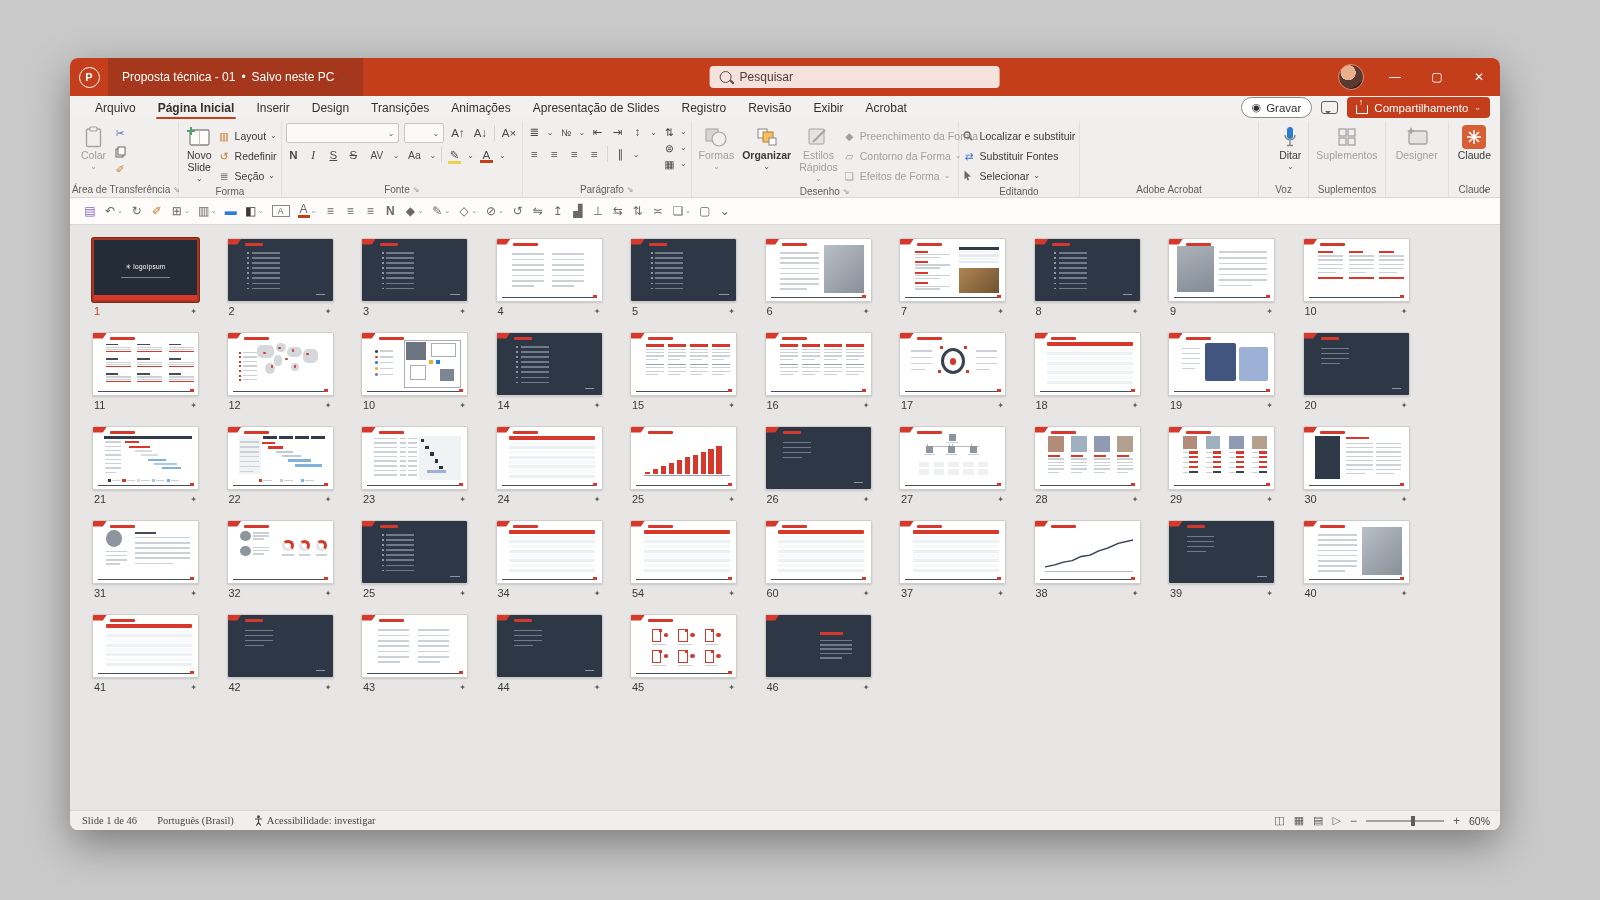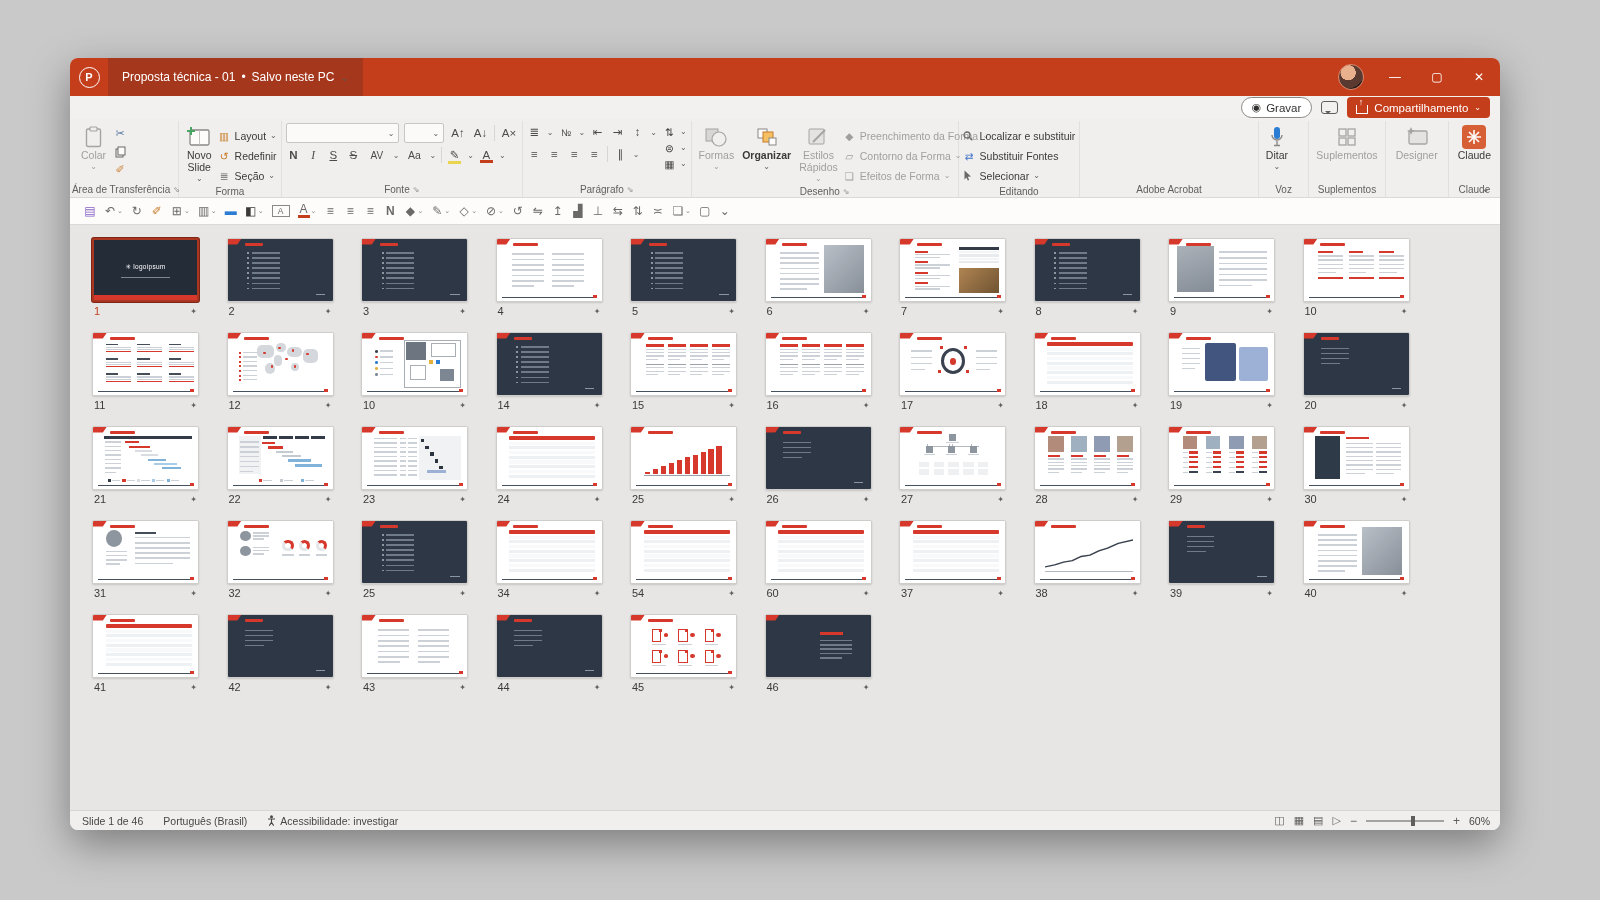--- a/index.html
+++ b/index.html
@@ -77,21 +77,21 @@
   .cell.selected .thumb{border:2.5px solid #a93620;box-shadow:0 0 0 1px #7e2414;}
   .thumb i{position:absolute;display:block;}
   .mini-logo{position:absolute;left:0;right:0;top:38%;text-align:center;color:#fff;font-size:6.5px;letter-spacing:.3px;}
   .meta{display:flex;align-items:center;justify-content:space-between;margin-top:3px;padding:0 2px;}
   .s-num{font-size:11px;color:#3b3a39;}
   .cell.selected .s-num{color:#c43e1c;}
   .s-star{font-size:8px;color:#605e5c;}
   
   .statusbar{height:19px;background:#f0efee;border-top:1px solid #d8d6d4;display:flex;align-items:center;
              font-size:10.5px;color:#484644;padding:0 10px 0 12px;flex:0 0 auto;}
-  .sb-item{margin-right:20px;display:flex;align-items:center;gap:4px;white-space:nowrap;}
+  .sb-item{margin-right:20px;display:flex;align-items:center;gap:4px;white-space:nowrap;font-family:Liberation Serif, serif;}
   .sb-right{margin-left:auto;display:flex;align-items:center;gap:9px;}
   .vw{font-size:11px;color:#605e5c;}
   .ztrack{width:78px;height:2px;background:#a5a3a1;position:relative;}
   .zknob{position:absolute;left:58%;top:-4px;width:4px;height:10px;background:#605e5c;}
   .zbtn{font-size:12px;color:#605e5c;}
   svg{display:block;}
 </style>
 </head>
 <body>
 
@@ -101,29 +101,46 @@
     <div class="titlebar">
       <div class="pp-logo-box">
         <div class="pp-logo">P</div>
       </div>
       <div class="doc-chip">
         <span>Proposta técnica - 01</span>
         <span>•</span>
         <span>Salvo neste PC</span>
         <span class="chev">⌄</span>
       </div>
+      <div class="searchbox">
+        <span class="mag"></span>
+        <span>Pesquisar</span>
+      </div>
       <div class="tb-right">
         <div class="avatar"></div>
         <div class="winbtn">—</div>
         <div class="winbtn">▢</div>
         <div class="winbtn">✕</div>
       </div>
     </div>
 
     <div class="tabrow">
+      <div class="tabs" id="tabs">
+          <div class="tab">Arquivo</div>
+          <div class="tab active">Página Inicial</div>
+          <div class="tab">Inserir</div>
+          <div class="tab">Design</div>
+          <div class="tab">Transições</div>
+          <div class="tab">Animações</div>
+          <div class="tab">Apresentação de Slides</div>
+          <div class="tab">Registro</div>
+          <div class="tab">Revisão</div>
+          <div class="tab">Exibir</div>
+          <div class="tab">Acrobat</div>
+        </div>
       <div class="tabrow-right">
         <div class="record-pill">
           <span class="record-dot">◉</span>
           <span>Gravar</span>
         </div>
         <div class="comment-ic"></div>
         <div class="share-pill">
           <span class="share-ic"></span>
           <span>Compartilhamento</span>
           <span class="chev" style="color:#fff">⌄</span>
@@ -368,21 +385,21 @@
 
       <div class="rg" style="width:188px">
         <div class="rg-body" style="justify-content:center;width:100%">
         </div>
         <div class="rg-label">
             <span>Adobe Acrobat</span>
           </div>
       </div>
 
       <div class="rg" style="width:46px">
-        <div class="rg-body" style="justify-content:flex-start;width:100%">
+        <div class="rg-body" style="justify-content:flex-end;width:100%">
           <div class="bigbtn">
             <span class="ic">
               <svg width="14" height="22" viewBox="0 0 14 22">
                   <rect x="4" y="1" width="6" height="12" rx="3" fill="#2b7cd3"></rect>
                   <path d="M2 9 a5 5 0 0 0 10 0" fill="none" stroke="#8a8886" stroke-width="1.4"></path>
                   <line x1="7" y1="15" x2="7" y2="19" stroke="#8a8886" stroke-width="1.4"></line>
                   <line x1="4" y1="19.5" x2="10" y2="19.5" stroke="#8a8886" stroke-width="1.4"></line>
                 </svg>
             </span>
             <span>Ditar</span>

